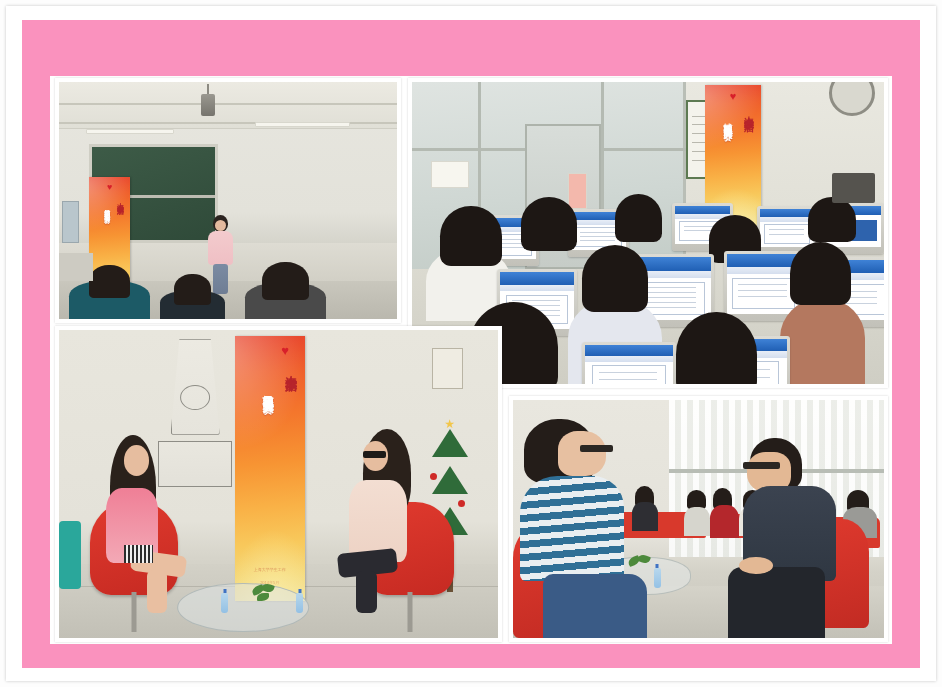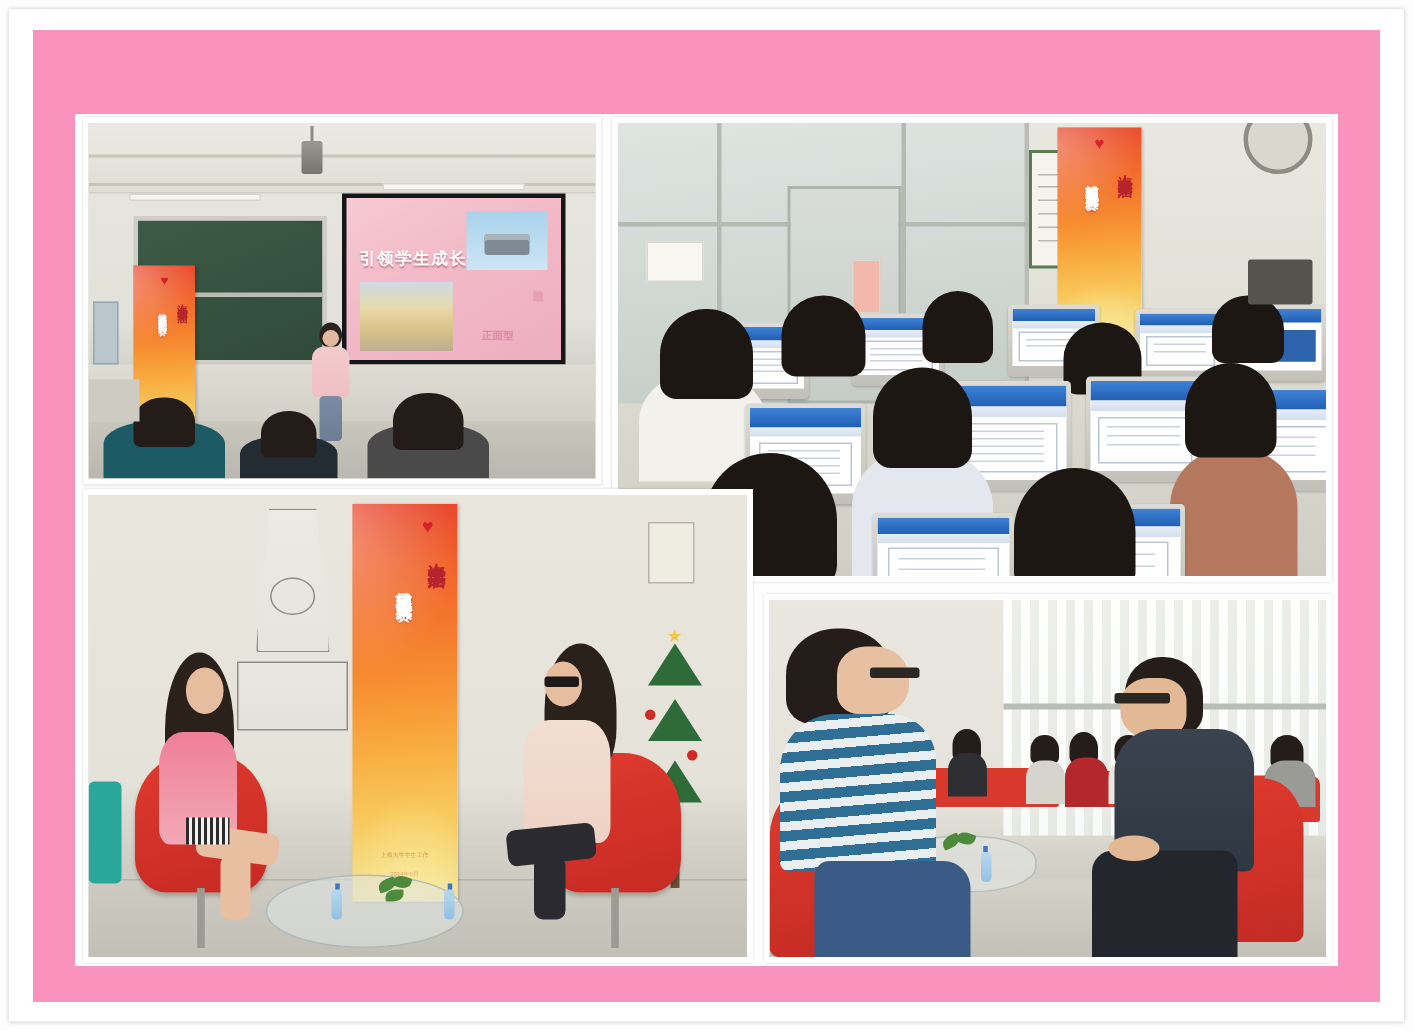--- a/index.html
+++ b/index.html
@@ -390,29 +390,20 @@
 
         <div class="ceiling"></div>
         <div class="ceil-beam" style="top:9%"></div>
         <div class="ceil-beam" style="top:17%"></div>
         <div class="light-tube" style="left:8%;top:20%;width:26%;height:5px"></div>
         <div class="light-tube" style="left:58%;top:17%;width:28%;height:5px"></div>
         <div class="projector"></div>
 
         <div class="blackboard"></div>
 
-        <div class="screen-frame">
-          <div class="slide">
-            <div class="slide-pic-tv"></div>
-            <div class="slide-pic-food"></div>
-            <div class="slide-title">引领学生成长</div>
-            <div class="slide-sub">跨越成长</div>
-            <div class="slide-name">正面型</div>
-          </div>
-        </div>
 
         <div class="wall-low"></div>
         <div class="floor"></div>
 
         <div class="banner" style="left:9%;top:40%;width:12%;height:52%">
           <div class="banner-heart" style="top:5%;font-size:9px">♥</div>
           <div class="banner-txt bt-red" style="right:12%;top:16%;font-size:7px">上海大学第二届</div>
           <div class="banner-txt bt-white" style="right:46%;top:22%;font-size:6px">辅导员职业能力大赛</div>
         </div>
 

